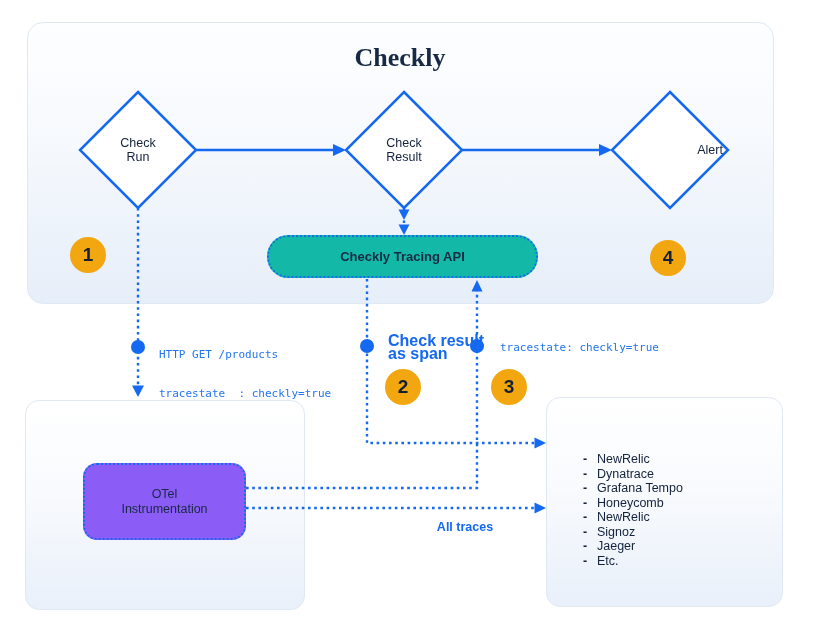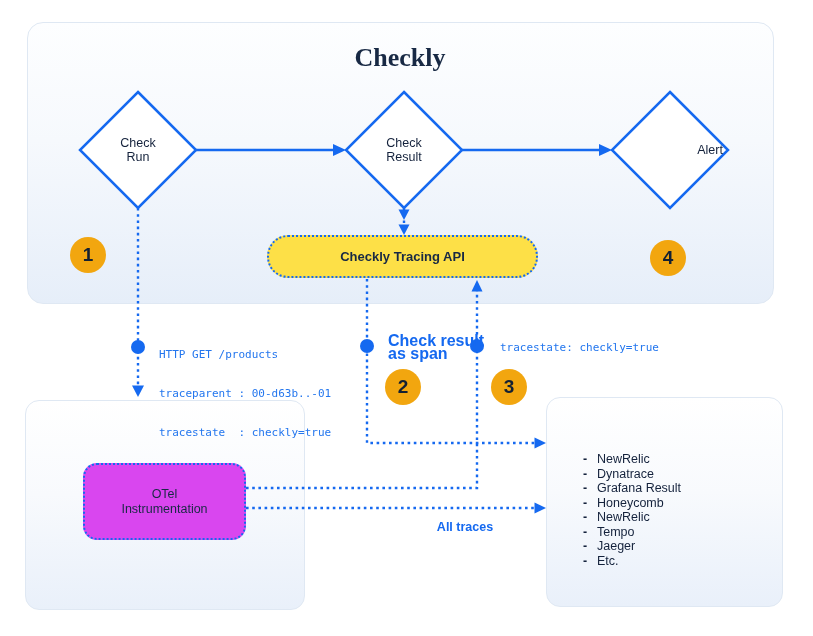--- a/index.html
+++ b/index.html
@@ -10,22 +10,22 @@
   .panel{
     position:absolute;border:1.5px solid #dfe8f3;border-radius:16px;
     background:linear-gradient(180deg,#fdfeff 0%,#f6f9fd 42%,#e6eef9 100%);
     box-sizing:border-box;
   }
   .panel.small{border-radius:14px;background:linear-gradient(180deg,#ffffff 0%,#f8fafd 45%,#e9f0fa 100%);}
   .dotted-box{
     position:absolute;border:2px dotted #1569f0;box-sizing:border-box;
     display:flex;align-items:center;justify-content:center;text-align:center;
   }
-  .tracing{border-radius:21px;background:#fde047;font-size:13px;font-weight:600;color:#182944;}
-  .otel{border-radius:14px;background:#d946ef;font-size:12.5px;font-weight:500;line-height:15px;color:#182944;}
+  .tracing{border-radius:21px;background:#14b8a6;font-size:13px;font-weight:600;color:#182944;}
+  .otel{border-radius:14px;background:#8b5cf6;font-size:12.5px;font-weight:500;line-height:15px;color:#182944;}
   svg.overlay{position:absolute;left:0;top:0;pointer-events:none;}
   .diamond{fill:#ffffff;stroke:#1569f0;stroke-width:2.5;}
   .solid-line{stroke:#1569f0;stroke-width:2.5;}
   .dash-line{stroke:#1569f0;stroke-width:2.4;stroke-dasharray:2.6 3.6;fill:none;}
   .arrowhead{fill:#1569f0;stroke:none;}
   .dotmark{fill:#1569f0;}
   .lbl{position:absolute;}
   .center{transform:translate(-50%,-50%);text-align:center;}
   .panel-title{font-weight:700;color:#182944;white-space:nowrap;}
   .checkly-title{font-size:26px;font-family:Liberation Serif, serif;}
@@ -123,54 +123,53 @@
     <span>Alert</span>
   </div>
 
   <div class="badge" style="left:88px;top:255px;">1</div>
   <div class="badge" style="left:403px;top:387px;">2</div>
   <div class="badge" style="left:509px;top:387px;">3</div>
   <div class="badge" style="left:668px;top:258px;">4</div>
 
   <div class="lbl mono" style="left:159px;top:322px;">
     <div>HTTP GET /products</div>
-    <div>traceparent : 00-d63b..-01</div>
     <div>tracestate  : checkly=true</div>
   </div>
   <div class="lbl blue-bold" style="left:388px;top:335px;">
     <div>Check result</div>
     <div>as span</div>
   </div>
   <div class="lbl mono" style="left:500px;top:341px;">tracestate: checkly=true</div>
   <div class="lbl center all-traces" style="left:465px;top:527px;">All traces</div>
 
   <div class="clist">
     <div class="li">
         <span class="dash">-</span>
         <span>NewRelic</span>
       </div>
     <div class="li">
         <span class="dash">-</span>
         <span>Dynatrace</span>
       </div>
     <div class="li">
         <span class="dash">-</span>
-        <span>Grafana Result</span>
+        <span>Grafana Tempo</span>
       </div>
     <div class="li">
         <span class="dash">-</span>
         <span>Honeycomb</span>
       </div>
     <div class="li">
         <span class="dash">-</span>
         <span>NewRelic</span>
       </div>
     <div class="li">
         <span class="dash">-</span>
-        <span>Tempo</span>
+        <span>Signoz</span>
       </div>
     <div class="li">
         <span class="dash">-</span>
         <span>Jaeger</span>
       </div>
     <div class="li">
         <span class="dash">-</span>
         <span>Etc.</span>
       </div>
   </div>

